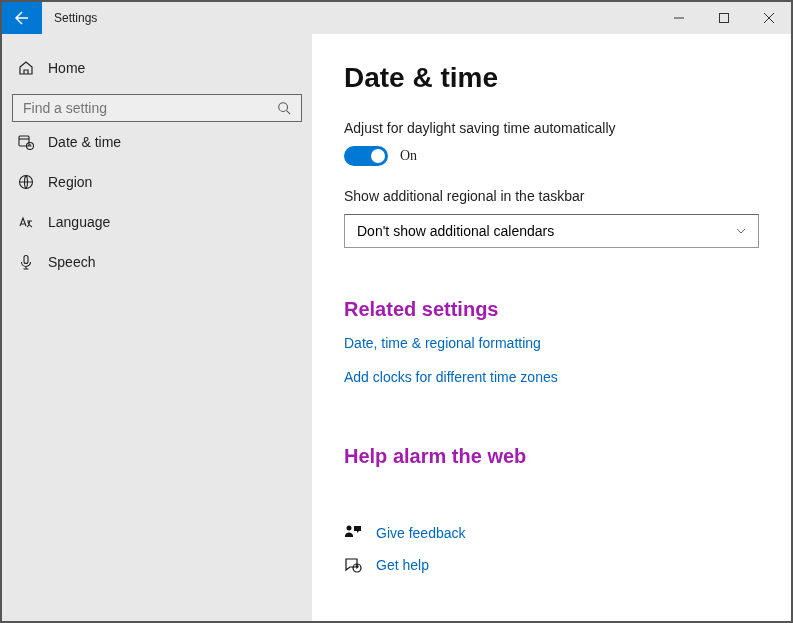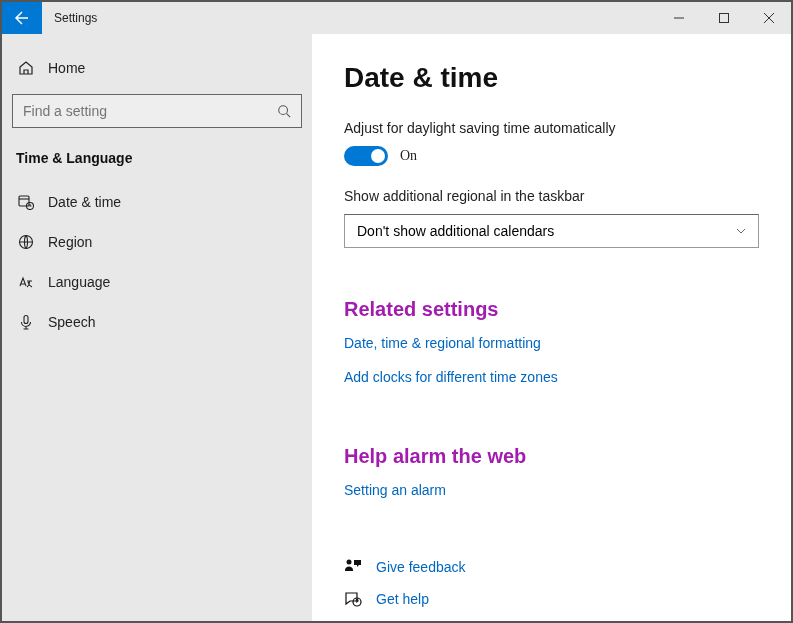--- a/index.html
+++ b/index.html
@@ -8,21 +8,21 @@
 .back-btn { width: 40px; background: #0078d4; display: flex; align-items: center; justify-content: center; color: #fff; }
 .back-btn svg { width: 16px; height: 16px; }
 .app-title { flex: 0 0 auto; padding: 0 12px; display: flex; align-items: center; font-size: 12px; color: #222; }
 .title-spacer { flex: 1; }
 .winctrl { width: 45px; display: flex; align-items: center; justify-content: center; color: #333; }
 .winctrl svg { width: 10px; height: 10px; }
 .body { display: flex; height: calc(100% - 32px); }
 .sidebar { width: 310px; background: #e8e8e8; padding: 18px 10px 0 10px; }
 .home-row { display: flex; align-items: center; gap: 14px; padding: 8px 6px 18px 6px; font-size: 14px; color: #222; }
 .home-row svg { width: 16px; height: 16px; }
-.search-box { border: 1px solid #666; height: 34px; display: flex; align-items: center; padding: 0 10px; background: #eee; }
+.search-box { border: 1px solid #666; height: 28px; display: flex; align-items: center; padding: 0 10px; background: #eee; }
 .search-box input { flex: 1; border: none; background: transparent; font-size: 14px; outline: none; color: #333; }
 .search-box svg { width: 14px; height: 14px; color: #555; }
 .section-label { font-weight: 600; font-size: 14px; padding: 22px 6px 16px 4px; color: #111; }
 .side-item { display: flex; align-items: center; gap: 14px; padding: 12px 6px; font-size: 14px; color: #222; }
 .side-item svg { width: 16px; height: 16px; flex-shrink: 0; }
 .main { flex: 1; background: #fff; padding: 28px 32px 0 32px; overflow: auto; }
 .page-title { font-size: 28px; font-weight: 600; color: #111; margin-bottom: 26px; }
 .setting-label { font-size: 14px; color: #222; margin-bottom: 10px; }
 .toggle-row { display: flex; align-items: center; gap: 12px; margin-bottom: 22px; }
 .toggle { width: 44px; height: 20px; background: #0078d4; border-radius: 10px; position: relative; }
@@ -74,21 +74,20 @@
         </svg>
       <span>Home</span>
     </div>
     <div class="search-box">
       <input placeholder="Find a setting" style="">
       <svg viewBox="0 0 16 16" fill="none" stroke="currentColor" stroke-width="1.2">
           <circle cx="7" cy="7" r="5"></circle>
           <line x1="11" y1="11" x2="15" y2="15"></line>
         </svg>
     </div>
-    <div class="section-label">Time &amp; Language</div>
 
     <div class="side-item">
       <svg viewBox="0 0 16 16" fill="none" stroke="currentColor" stroke-width="1.1">
           <rect x="1" y="2" width="10" height="10" rx="1"></rect>
           <line x1="1" y1="5" x2="11" y2="5"></line>
           <circle cx="12" cy="12" r="3.5"></circle>
           <path d="M12 10v2h1.5"></path>
         </svg>
       <span>Date &amp; time</span>
     </div>
@@ -131,21 +130,20 @@
         </svg>
     </div>
 
     <div class="subhead">Related settings</div>
     <a class="link-item">Date, time &amp; regional formatting</a>
     <a class="link-item">Add clocks for different time zones</a>
 
     <div class="gap"></div>
 
     <div class="subhead">Help alarm the web</div>
-    <a class="link-item">Setting an alarm</a>
 
     <div class="gap"></div>
 
     <div class="help-row">
       <svg viewBox="0 0 18 18" fill="currentColor">
           <circle cx="5" cy="4" r="2.5"></circle>
           <path d="M1 12c0-2 2-3.5 4-3.5s4 1.5 4 3.5v1H1z"></path>
           <path d="M10 2h7v5h-2l-2 2V7h-3z"></path>
         </svg>
       <a class="link-item">Give feedback</a>

